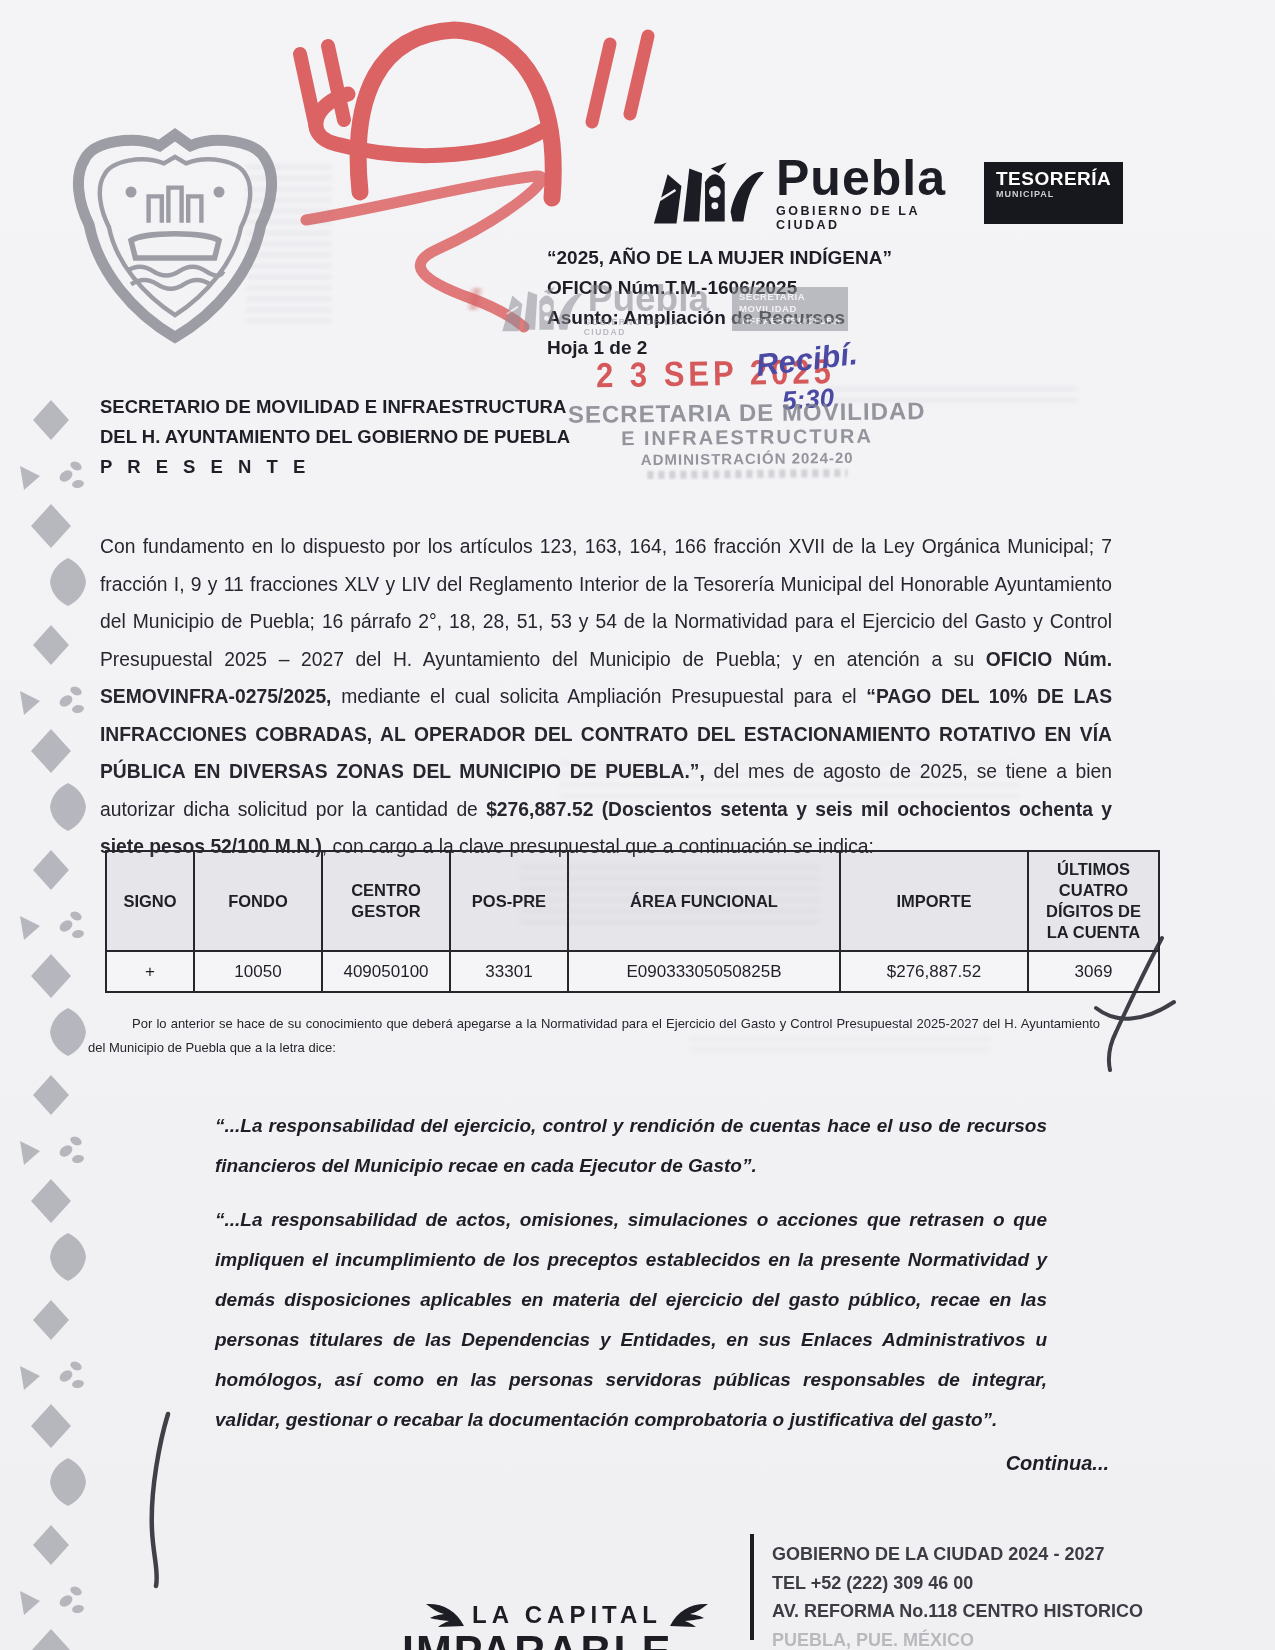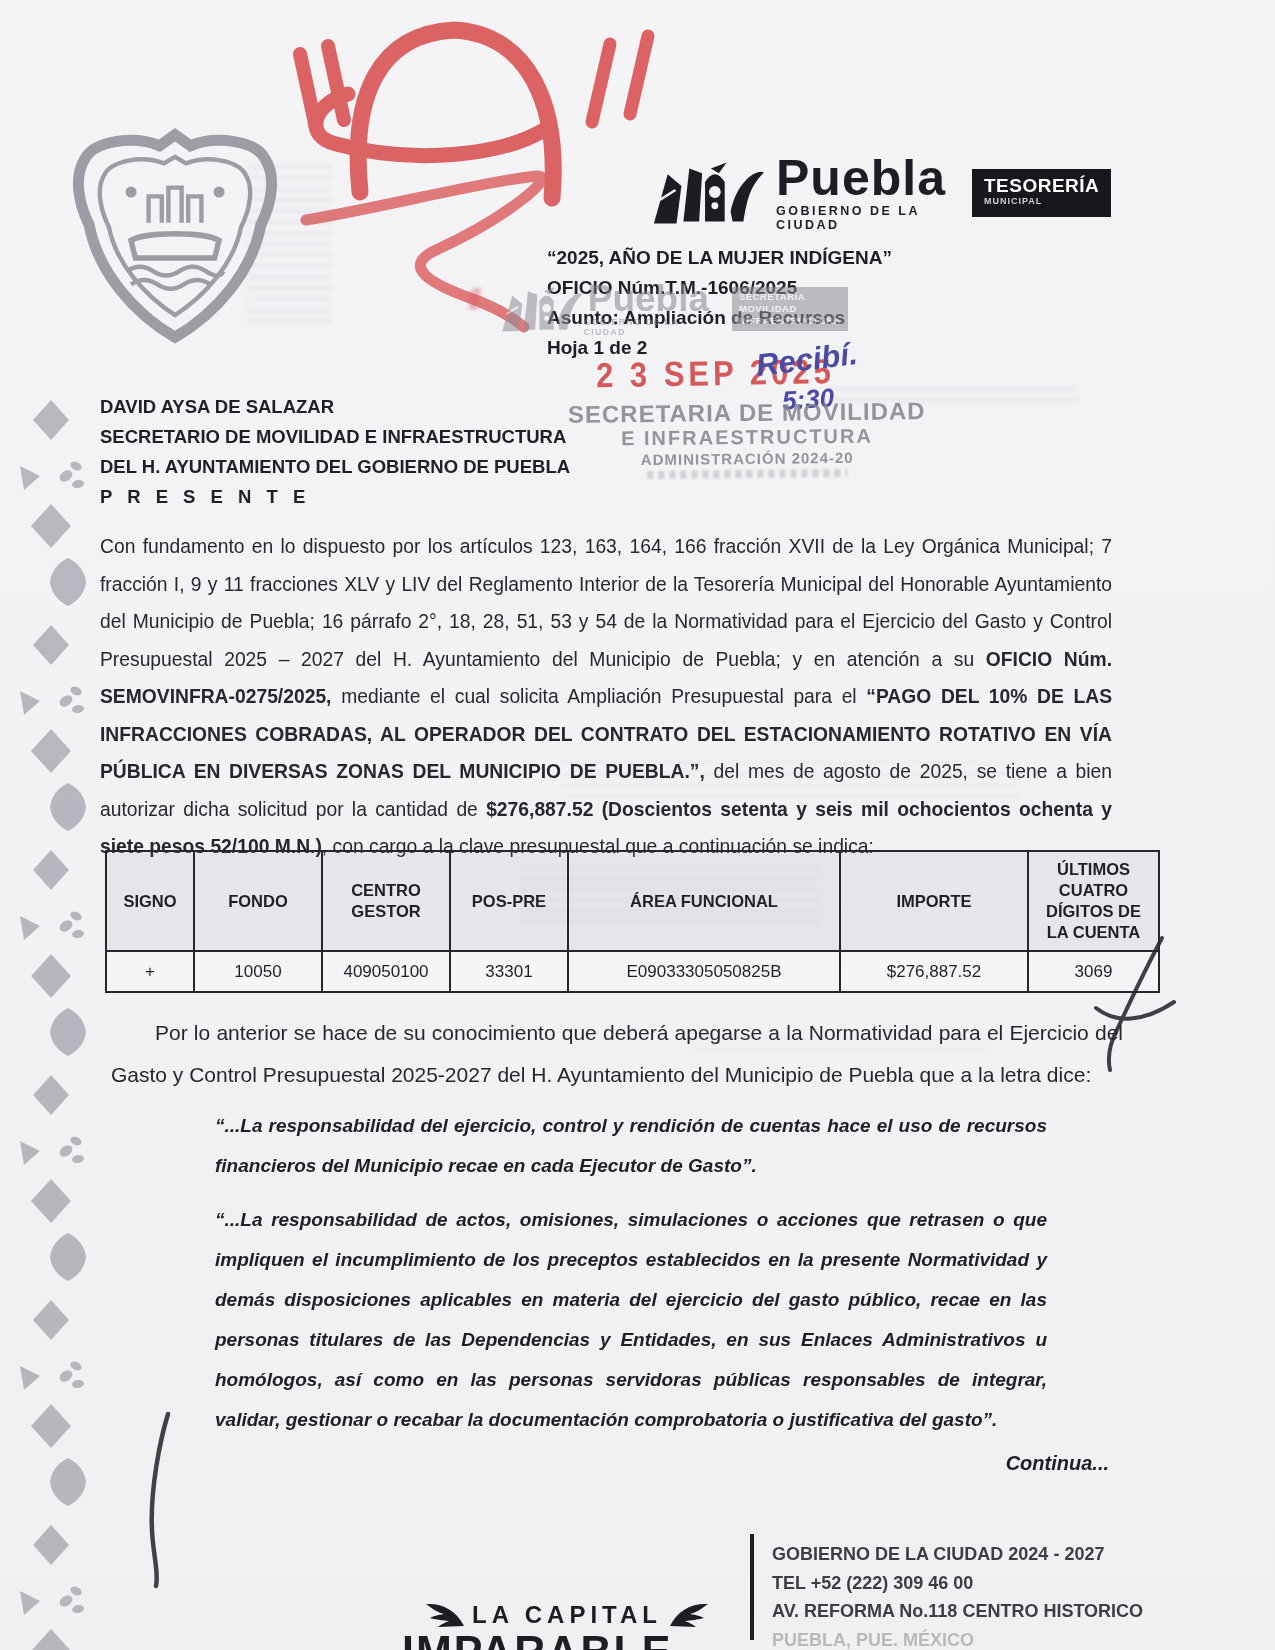--- a/index.html
+++ b/index.html
@@ -17,21 +17,21 @@
   
   .redmark{left:268px;top:12px;width:440px;height:360px;}
 
   
   .logo-row{left:648px;top:142px;width:420px;height:102px;display:flex;align-items:center;}
   .logo-icon{width:118px;height:92px;flex:0 0 auto;}
   .brand-block{margin-left:10px;}
   .brand-word{font-size:50px;font-weight:bold;letter-spacing:1px;color:#1d1d25;line-height:48px;}
   .brand-sub{font-size:12.5px;font-weight:bold;letter-spacing:2.5px;color:#1d1d25;margin-top:2px;}
   .logo-div{width:4px;height:88px;background:#1d1d25;margin:0 12px 0 14px;}
-  .badge{background:#17171e;color:#fff;padding:7px 12px 10px 12px;}
+  .badge{background:#17171e;color:#fff;padding:7px 12px 24px 12px;margin-left:12px;}
   .badge-t{font-size:19px;font-weight:bold;letter-spacing:.5px;line-height:20px;}
   .badge-s{font-size:9px;font-weight:bold;letter-spacing:1px;color:#cfcfd6;line-height:11px;}
 
   
   .hdr-lines{right:168px;top:243px;width:560px;font-weight:bold;
              font-size:19px;line-height:30px;color:#1e1e27;}
   .hdr-lines .hoja{padding-right:66px;}
 
   
   .ghost{left:498px;top:272px;width:350px;height:74px;display:flex;align-items:center;
@@ -61,21 +61,21 @@
   .ss3{font-size:15px;letter-spacing:1px;line-height:19px;
        -webkit-mask-image:linear-gradient(90deg,#000 72%,transparent 98%);
        mask-image:linear-gradient(90deg,#000 72%,transparent 98%);}
   .ss4{height:8px;margin:2px auto 0;width:200px;opacity:.45;filter:blur(1px);
        background:repeating-linear-gradient(90deg,#9a9aa2 0 6px,transparent 6px 11px);}
 
   
   .para{left:100px;top:528px;width:1012px;font-size:19.3px;line-height:37.5px;
         text-align:justify;color:#26262e;}
   .para .b{font-weight:bold;}
-  .para2{left:111px;top:1012px;width:1012px;font-size:21px;line-height:42px;
+  .para2{left:88px;top:1012px;width:1012px;font-size:13px;line-height:24px;
          text-align:justify;text-indent:44px;color:#26262e;}
 
   
   .budget-table{left:105px;top:850px;width:995px;border-collapse:collapse;table-layout:fixed;}
   .budget-table th,.budget-table td{border:2px solid #26262c;text-align:center;
         font-family:"Liberation Sans",sans-serif;color:#1f1f27;}
   .budget-table th{font-size:16.5px;font-weight:bold;height:94px;padding:2px 4px;
         background:rgba(150,150,160,.12);line-height:21px;}
   .budget-table td{font-size:17px;height:37px;background:rgba(255,255,255,.25);}
   .budget-table th:nth-child(1){width:78px;}
@@ -216,21 +216,20 @@
       <div>INFRAESTRUCTURA</div>
     </div>
   </div>
   <div class="abs speck"></div>
 
   <div class="abs datestamp">2 3 SEP 2025</div>
   <div class="abs received">Recibí.</div>
   <div class="abs rtime">5:30</div>
 
   <div class="abs recipient">
-    <div>DAVID AYSA DE SALAZAR</div>
     <div>SECRETARIO DE MOVILIDAD E INFRAESTRUCTURA</div>
     <div>DEL H. AYUNTAMIENTO DEL GOBIERNO DE PUEBLA</div>
     <div class="present">P R E S E N T E</div>
   </div>
 
   <div class="abs semovi-stamp">
     <div class="ss1">SECRETARIA DE MOVILIDAD</div>
     <div class="ss2">E INFRAESTRUCTURA</div>
     <div class="ss3">ADMINISTRACIÓN 2024-20</div>
     <div class="ss4"></div>

